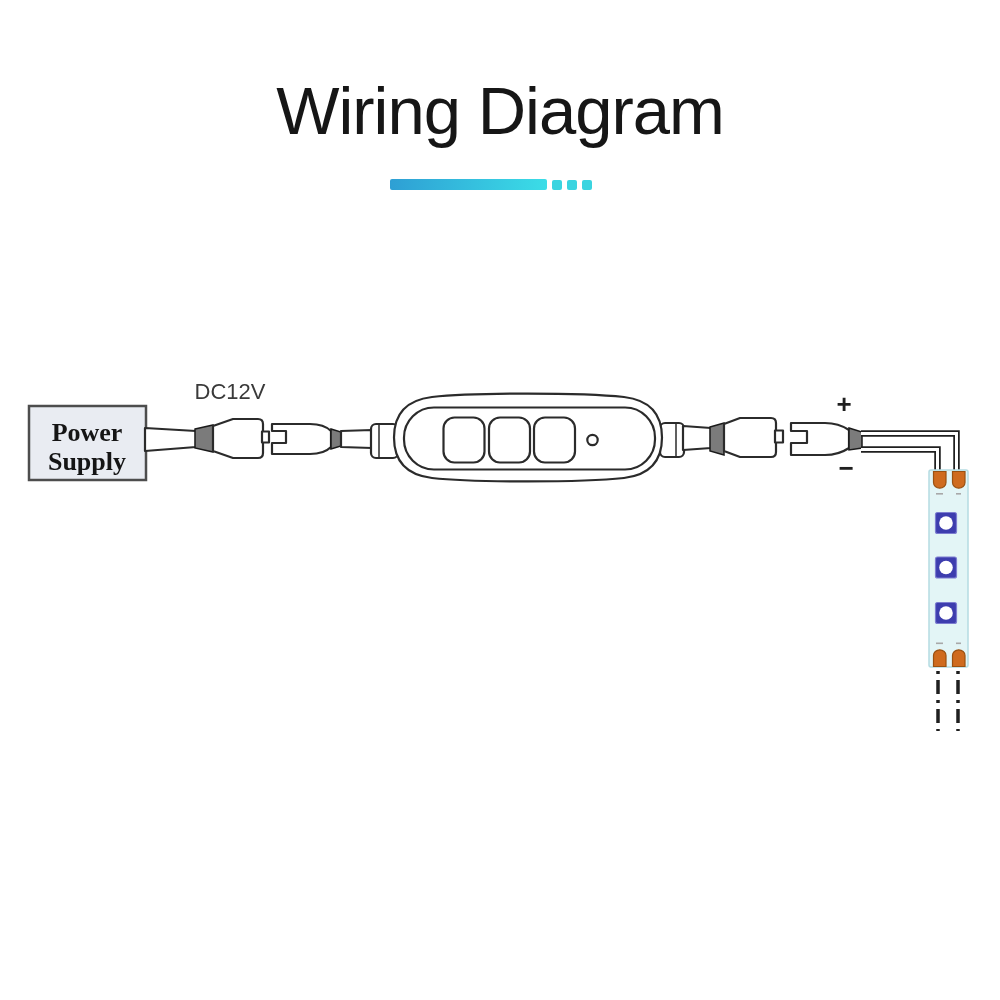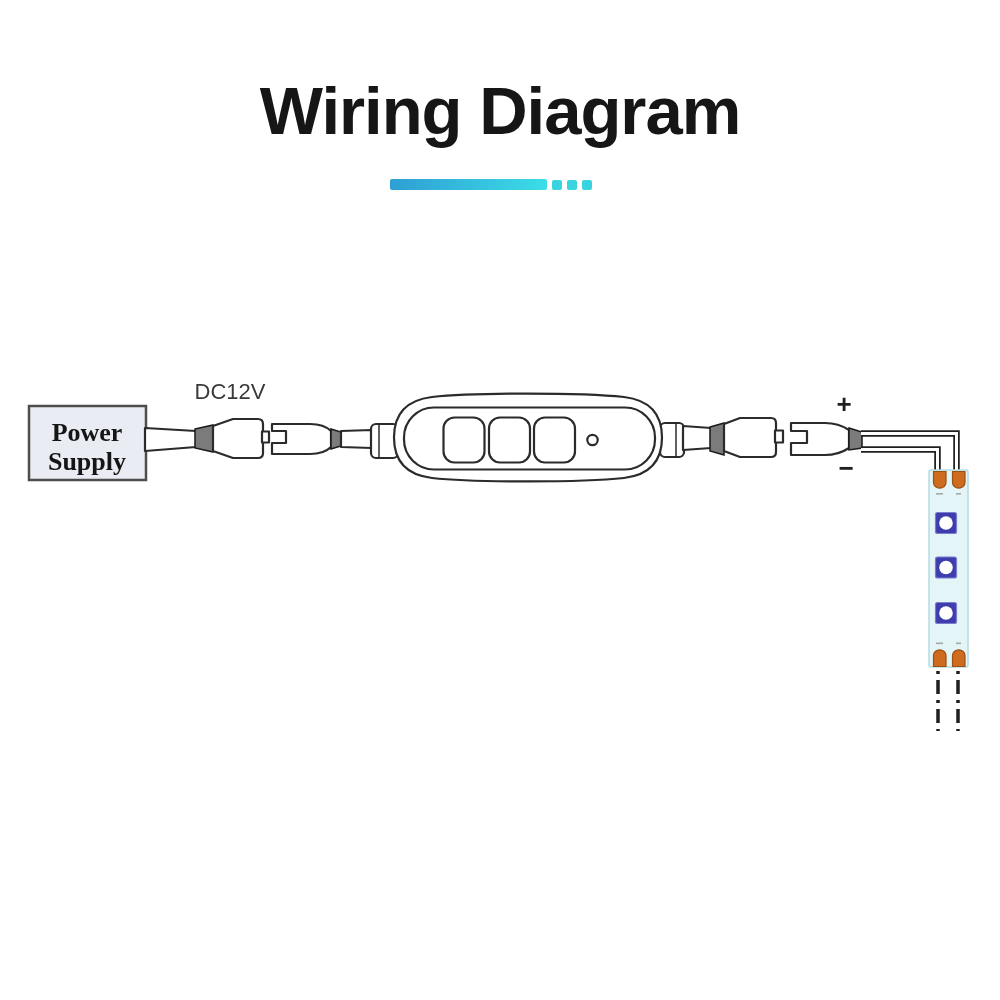--- a/index.html
+++ b/index.html
@@ -2,21 +2,21 @@
 <html><head>
 <meta charset="utf-8">
 <style>
   html,body{margin:0;padding:0;}
   body{
     width:1000px;height:1000px;background:#ffffff;position:relative;
     font-family:"Liberation Sans",sans-serif;overflow:hidden;
   }
   .page-title{
     position:absolute;top:72px;left:0;width:1000px;margin:0;
-    text-align:center;font-size:67px;font-weight:bold;color:#161616;
+    text-align:center;font-size:67px;font-weight:normal;color:#161616;
     letter-spacing:-1px;font-family:"Liberation Sans",sans-serif;
   }
   .title-underline{
     position:absolute;left:390px;top:179px;height:11px;
     display:flex;align-items:center;gap:5px;
   }
   .underline-bar{
     width:157px;height:11px;border-radius:2px;
     background:linear-gradient(90deg,#2e9fd4 0%,#3bdde7 100%);
   }

